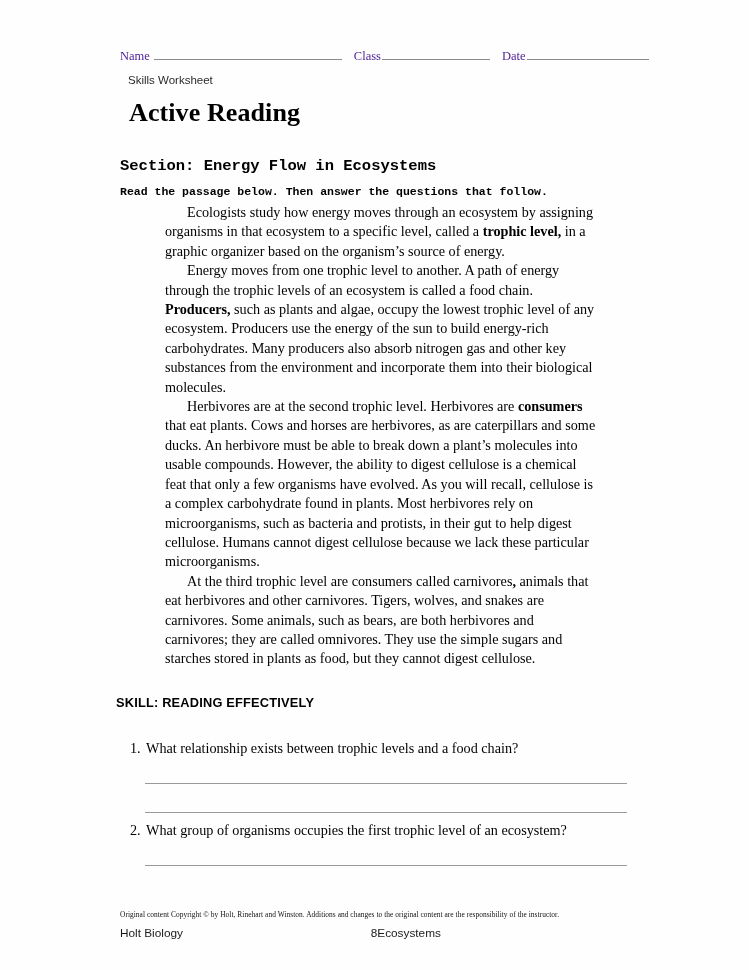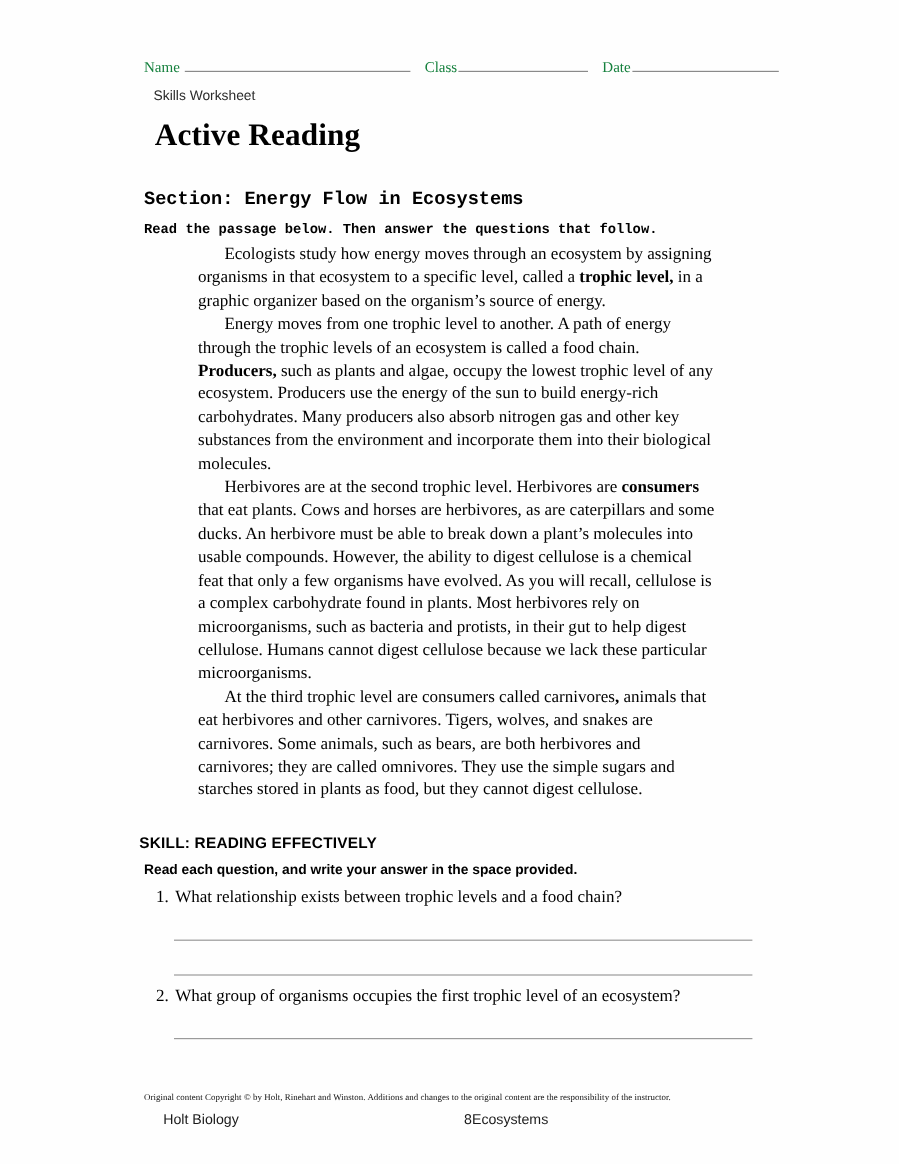--- a/index.html
+++ b/index.html
@@ -26,21 +26,21 @@
     position: absolute;
     left: 120px;
     top: 48px;
     width: 508px;
     display: flex;
     align-items: baseline;
     font-family: "Liberation Serif", serif;
     font-size: 12.5px;
     white-space: nowrap;
   }
-  .idrow .lbl { color: #15803d; }
+  .idrow .lbl { color: #4c1d95; }
   .idrow .rule {
     flex: 0 0 auto;
     border-bottom: 1px solid #8a8a8a;
     height: 11px;
     margin: 0 0 0 4px;
   }
   .rule-name  { width: 188px; }
   .rule-class { width: 108px; margin-left: 1px !important; }
   .rule-date  { width: 122px; margin-left: 1px !important; }
   .idrow .gap-class { margin-left: 12px; }
@@ -161,21 +161,20 @@
   .footer-row {
     position: absolute;
     left: 120px;
     top: 926px;
     width: 508px;
     display: flex;
     align-items: baseline;
     font-family: "Liberation Sans", sans-serif;
     font-size: 11.8px;
     color: #1a1a1a;
-    margin-left: 16px;
   }
   .footer-left   { flex: 1 1 0; text-align: left; }
   .footer-center { flex: 0 0 auto; }
   .footer-right  { flex: 1 1 0; }
 </style>
 </head>
 <body>
 
 <div class="page">
 
@@ -203,21 +202,20 @@
     </p>
     <p>
       <span>Herbivores are at the second trophic level. Herbivores are </span><b>consumers</b><span> that eat plants. Cows and horses are herbivores, as are caterpillars and some ducks. An herbivore must be able to break down a plant’s molecules into usable compounds. However, the ability to digest cellulose is a chemical feat that only a few organisms have evolved. As you will recall, cellulose is a complex carbohydrate found in plants. Most herbivores rely on microorganisms, such as bacteria and protists, in their gut to help digest cellulose. Humans cannot digest cellulose because we lack these particular microorganisms.</span>
     </p>
     <p>
       <span>At the third trophic level are consumers called carnivores</span><b>,</b><span> animals that eat herbivores and other carnivores. Tigers, wolves, and snakes are carnivores. Some animals, such as bears, are both herbivores and carnivores; they are called omnivores. They use the simple sugars and starches stored in plants as food, but they cannot digest cellulose.</span>
     </p>
   </div>
 
   <div class="skill-heading">SKILL: READING EFFECTIVELY</div>
-  <div class="skill-instruction">Read each question, and write your answer in the space provided.</div>
 
   <div class="question" id="question-1">
     <span class="q-num">1.</span>
     <span class="q-text">What relationship exists between trophic levels and a food chain?</span>
   </div>
   <div class="answer-line al-1"></div>
   <div class="answer-line al-2"></div>
 
   <div class="question" id="question-2">
     <span class="q-num">2.</span>

